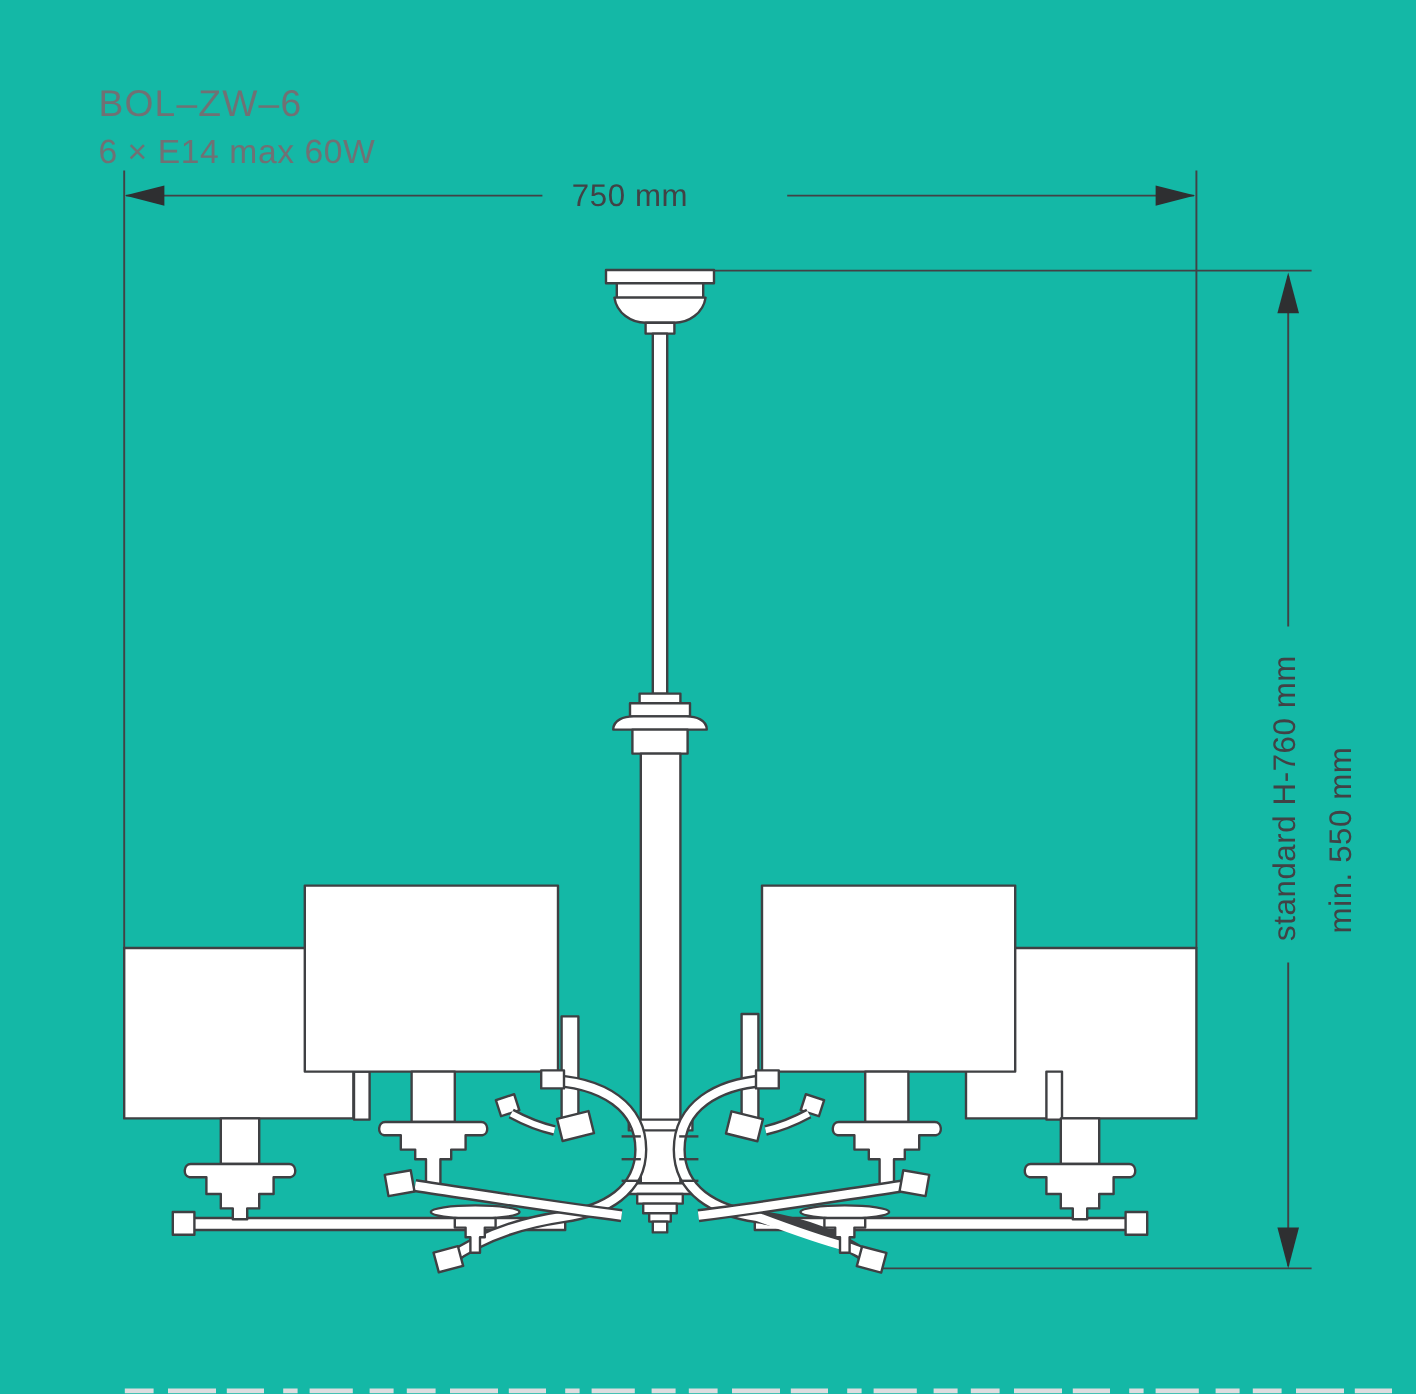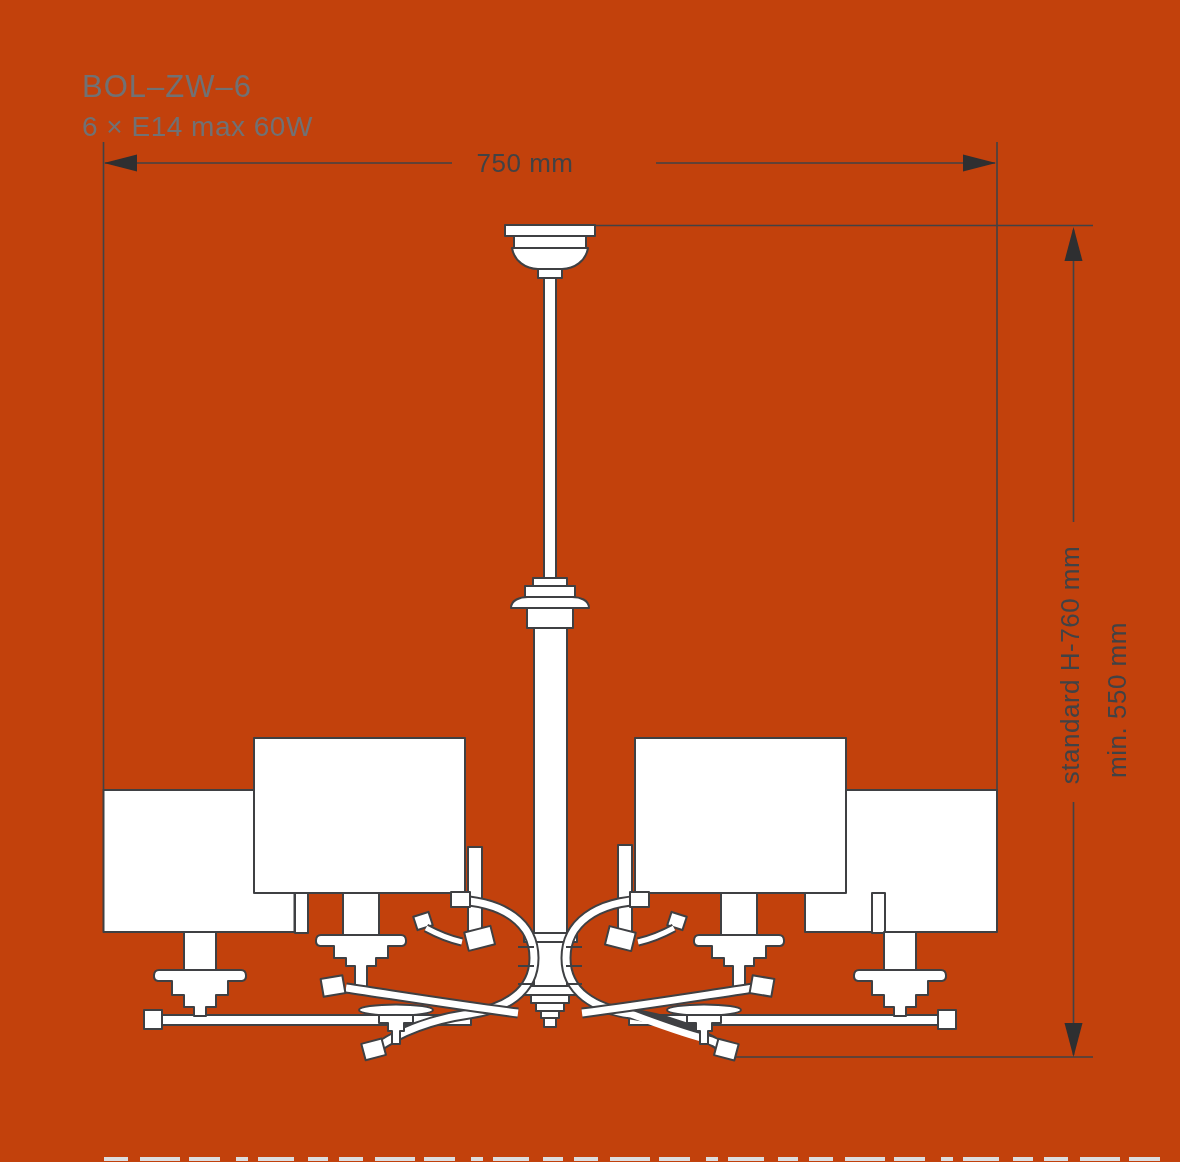--- a/index.html
+++ b/index.html
@@ -1,19 +1,19 @@
 <!DOCTYPE html>
 <html><head>
 <meta charset="utf-8">
 <style>
   html,body{margin:0;padding:0;background:#ffffff;}
   .canvas{
     position:relative;
     width:1180px;height:1162px;
-    background:#c2410c;
+    background:#14b8a6;
     font-family:"Liberation Sans","DejaVu Sans",sans-serif;
     overflow:hidden;
   }
   svg{display:block;}
   .t-model{
     font-size:31px;letter-spacing:1px;fill:#707174;font-weight:400;
   }
   .t-spec{
     font-size:28px;letter-spacing:0.5px;fill:#707174;font-weight:400;
   }

